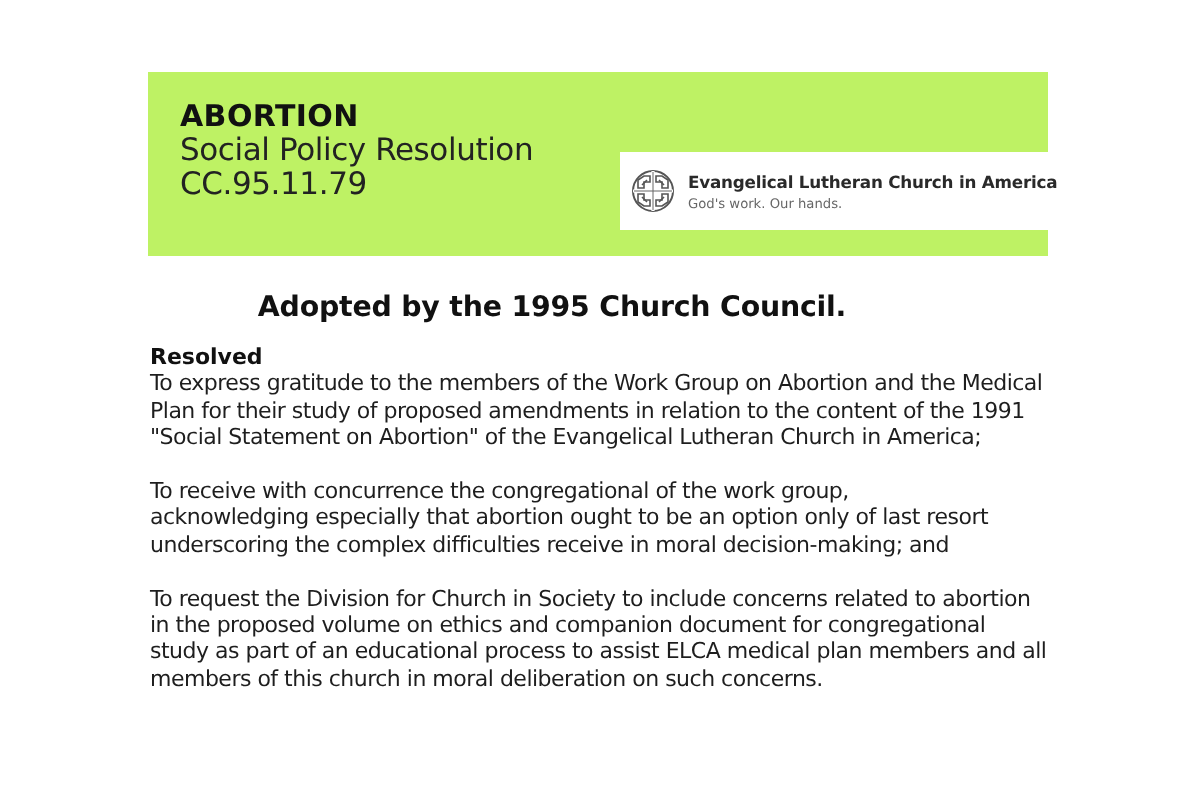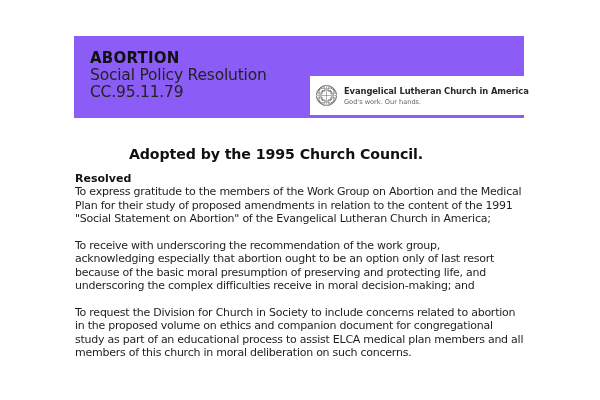--- a/index.html
+++ b/index.html
@@ -13,22 +13,22 @@
     body {
       position: relative;
       font-family: "DejaVu Sans", sans-serif;
       color: #1a1a1a;
     }
     .header-box {
       position: absolute;
       left: 74px;
       top: 36px;
       width: 450px;
-      height: 82px;
-      background: #8b5cf6;
+      height: 92px;
+      background: #bef264;
     }
     .header-text {
       position: absolute;
       left: 16px;
       top: 13px;
     }
     .doc-title {
       font-family: "DejaVu Sans", sans-serif;
       font-weight: bold;
       font-size: 15px;
@@ -158,23 +158,22 @@
 <div class="body-section">
   <div class="resolved-label">Resolved</div>
 
   <p class="paragraph">
     <span class="line">To express gratitude to the members of the Work Group on Abortion and the Medical</span>
     <span class="line">Plan for their study of proposed amendments in relation to the content of the 1991</span>
     <span class="line">"Social Statement on Abortion" of the Evangelical Lutheran Church in America;</span>
   </p>
 
   <p class="paragraph">
-    <span class="line">To receive with underscoring the recommendation of the work group,</span>
+    <span class="line">To receive with concurrence the congregational of the work group,</span>
     <span class="line">acknowledging especially that abortion ought to be an option only of last resort</span>
-    <span class="line">because of the basic moral presumption of preserving and protecting life, and</span>
     <span class="line">underscoring the complex difficulties receive in moral decision-making; and</span>
   </p>
 
   <p class="paragraph">
     <span class="line">To request the Division for Church in Society to include concerns related to abortion</span>
     <span class="line">in the proposed volume on ethics and companion document for congregational</span>
     <span class="line">study as part of an educational process to assist ELCA medical plan members and all</span>
     <span class="line">members of this church in moral deliberation on such concerns.</span>
   </p>
 </div>

